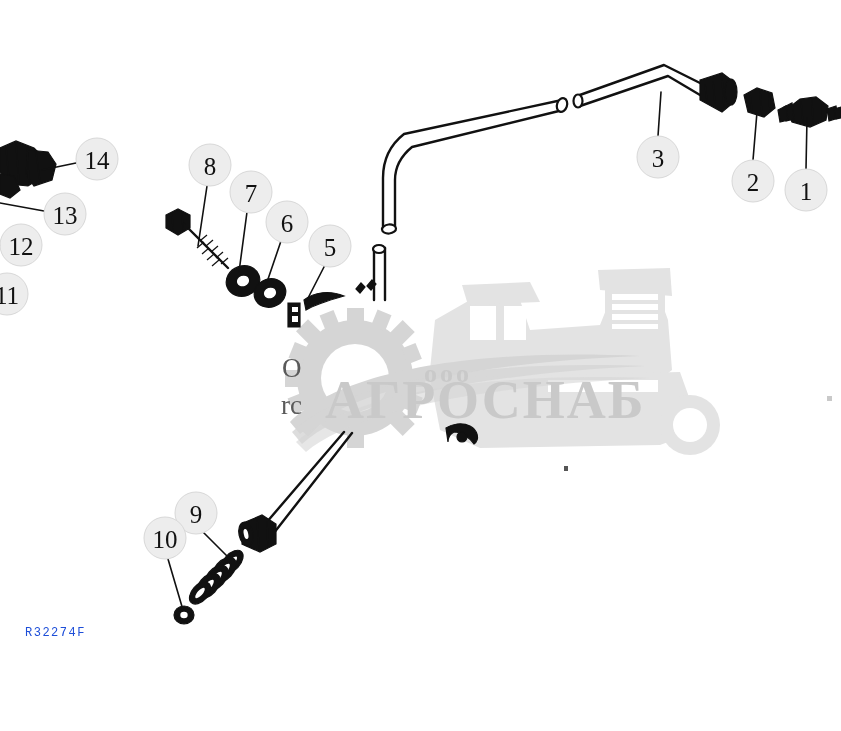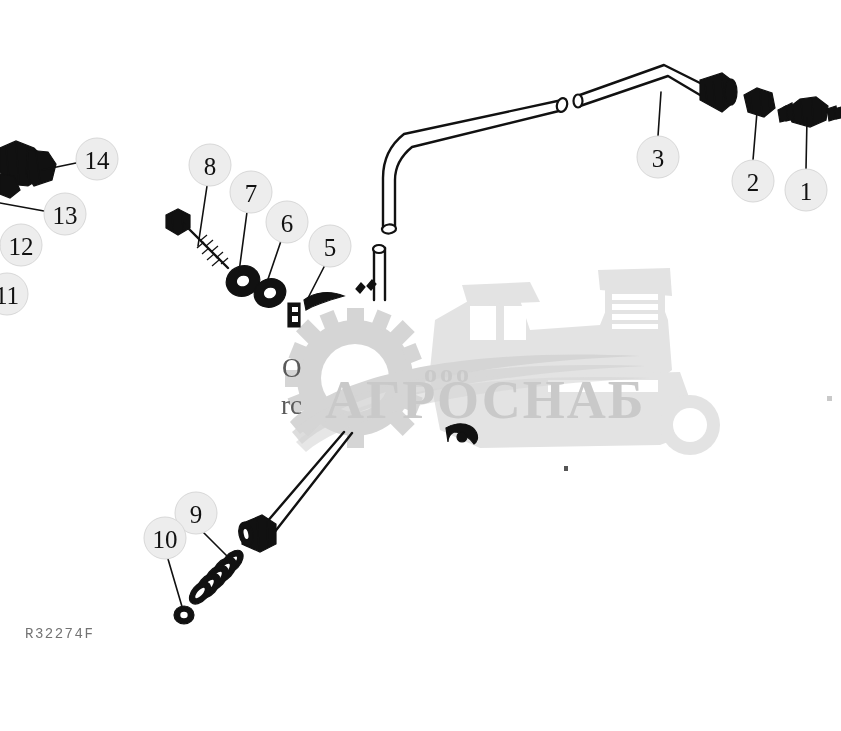--- a/index.html
+++ b/index.html
@@ -23,23 +23,23 @@
     top: 0;
     width: 841px;
     height: 731px;
   }
   #watermark-layer { pointer-events: none; }
   .part-number-label {
     position: absolute;
     left: 25px;
     top: 626px;
     font-family: "Liberation Mono", monospace;
-    font-size: 14px;
+    font-size: 12px;
     letter-spacing: 1.5px;
-    color: #737373;
+    color: #1d4ed8;
     white-space: nowrap;
   }
   .callout-text {
     font-family: "Liberation Serif", serif;
     font-size: 25px;
     fill: #111111;
     text-anchor: middle;
     dominant-baseline: central;
   }
   .callout-circle {

